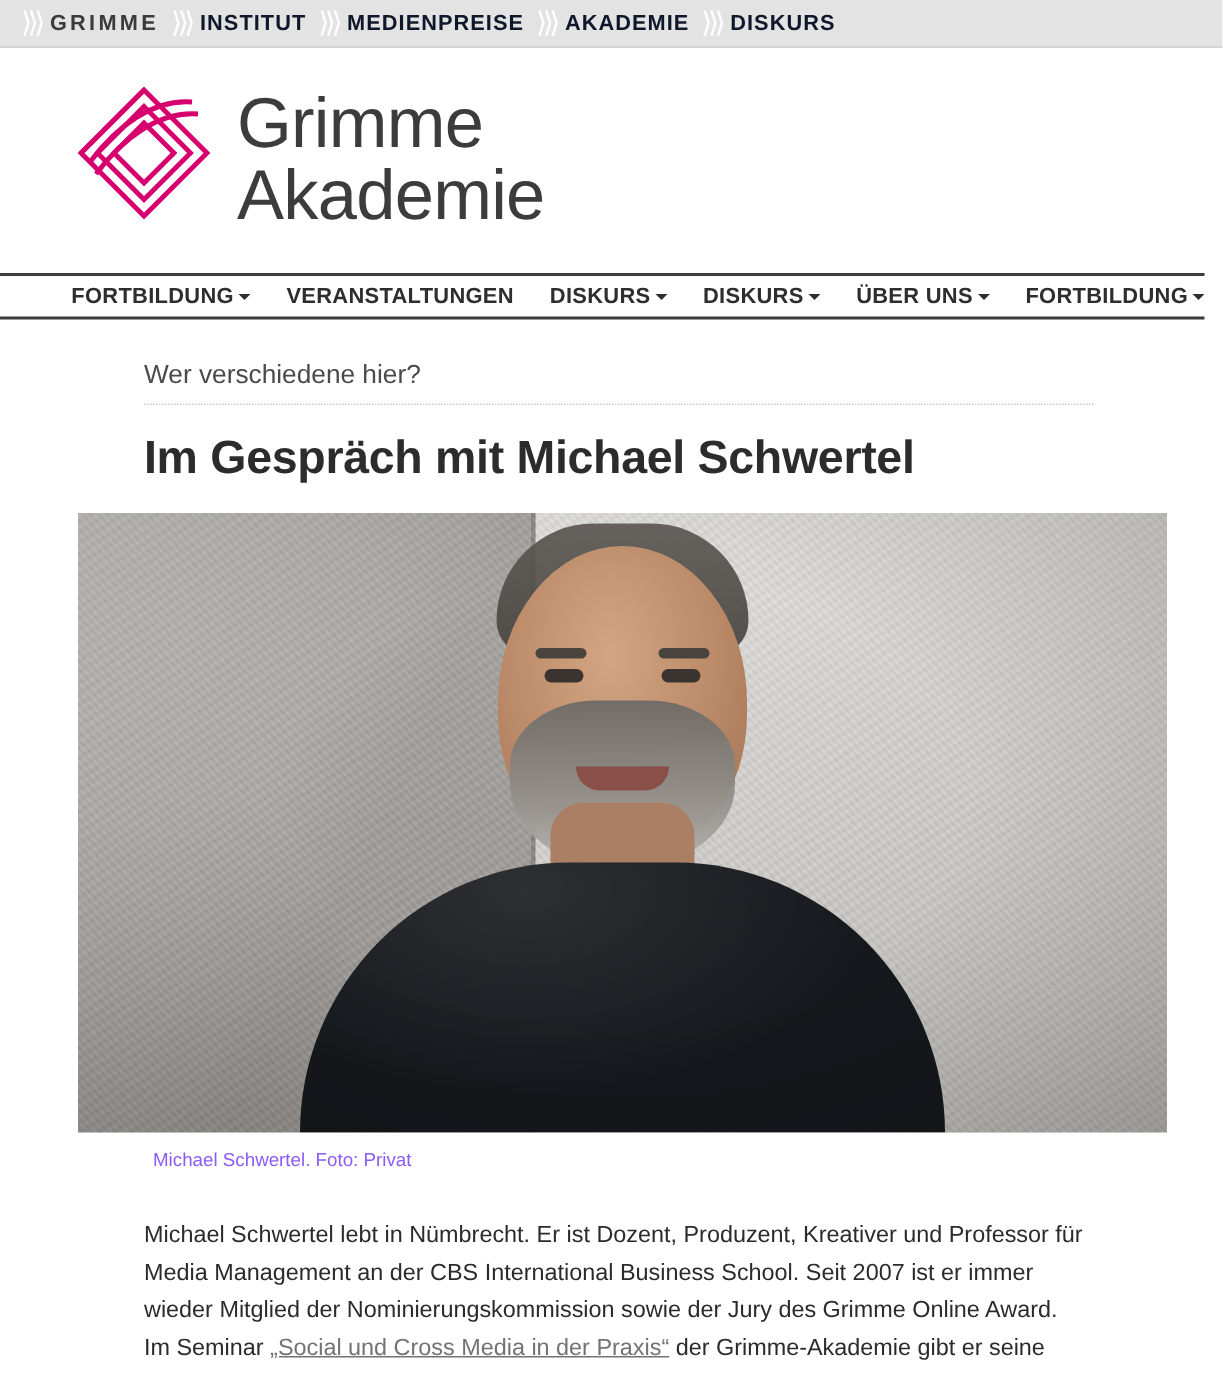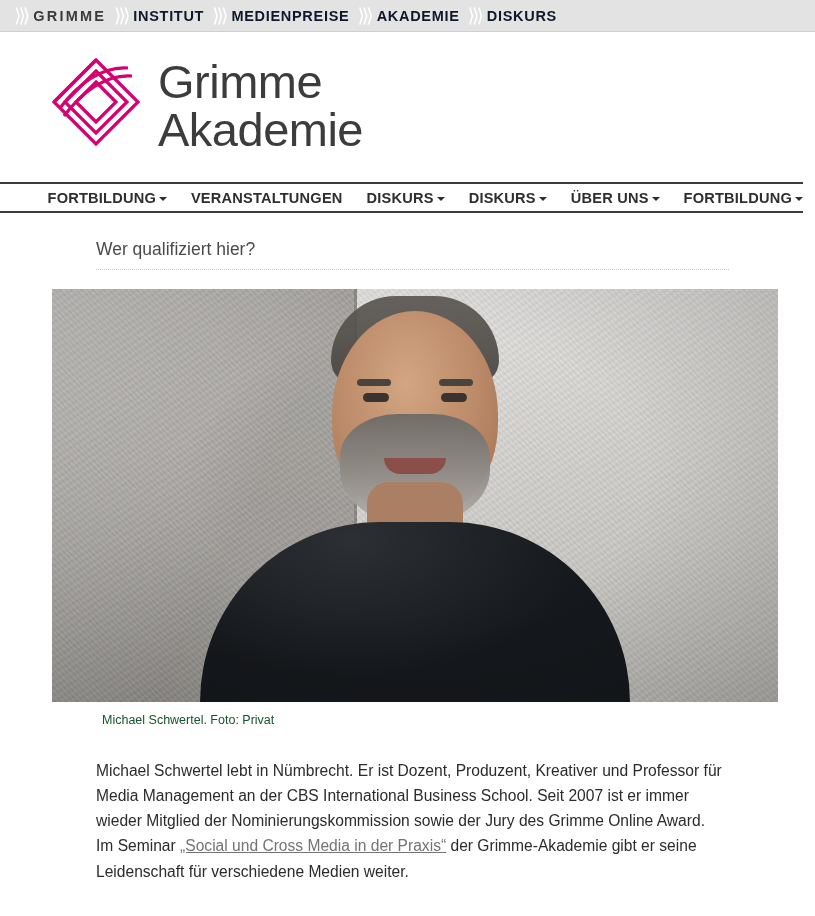--- a/index.html
+++ b/index.html
@@ -195,21 +195,21 @@
     background: #4a443f; border-radius: 5px;
   }
   .photo .brow.l { left: 50%; margin-left: -58px; }
   .photo .brow.r { left: 50%; margin-left: 24px; }
   .photo .vignette {
     position: absolute; inset: 0;
     background: radial-gradient(ellipse at 50% 45%, rgba(0,0,0,0) 45%, rgba(0,0,0,.16) 100%);
   }
   .caption {
     font-size: 12.5px;
-    color: #14532d;
+    color: #8b5cf6;
     padding: 11px 0 0 50px;
   }
 
   
   .bodytext {
     font-size: 15.6px;
     line-height: 1.62;
     color: #2b2b2b;
     padding-top: 15px;
     width: 630px;
@@ -277,22 +277,23 @@
       <i class="caret"></i>
   </span>
   <span class="nav-item">
     <span>FORTBILDUNG</span>
       <i class="caret"></i>
   </span>
 </nav>
 
 <main class="content">
 
-  <div class="kicker">Wer qualifiziert hier?</div>
-
+  <div class="kicker">Wer verschiedene hier?</div>
+
+  <h1 class="headline">Im Gespräch mit Michael Schwertel</h1>
 
   <figure class="figure">
     <div class="photo">
       <div class="wall-left"></div>
       <div class="wall-right"></div>
       <div class="seam"></div>
       <div class="grain"></div>
       <div class="hair"></div>
       <div class="head"></div>
       <div class="brow l"></div>

